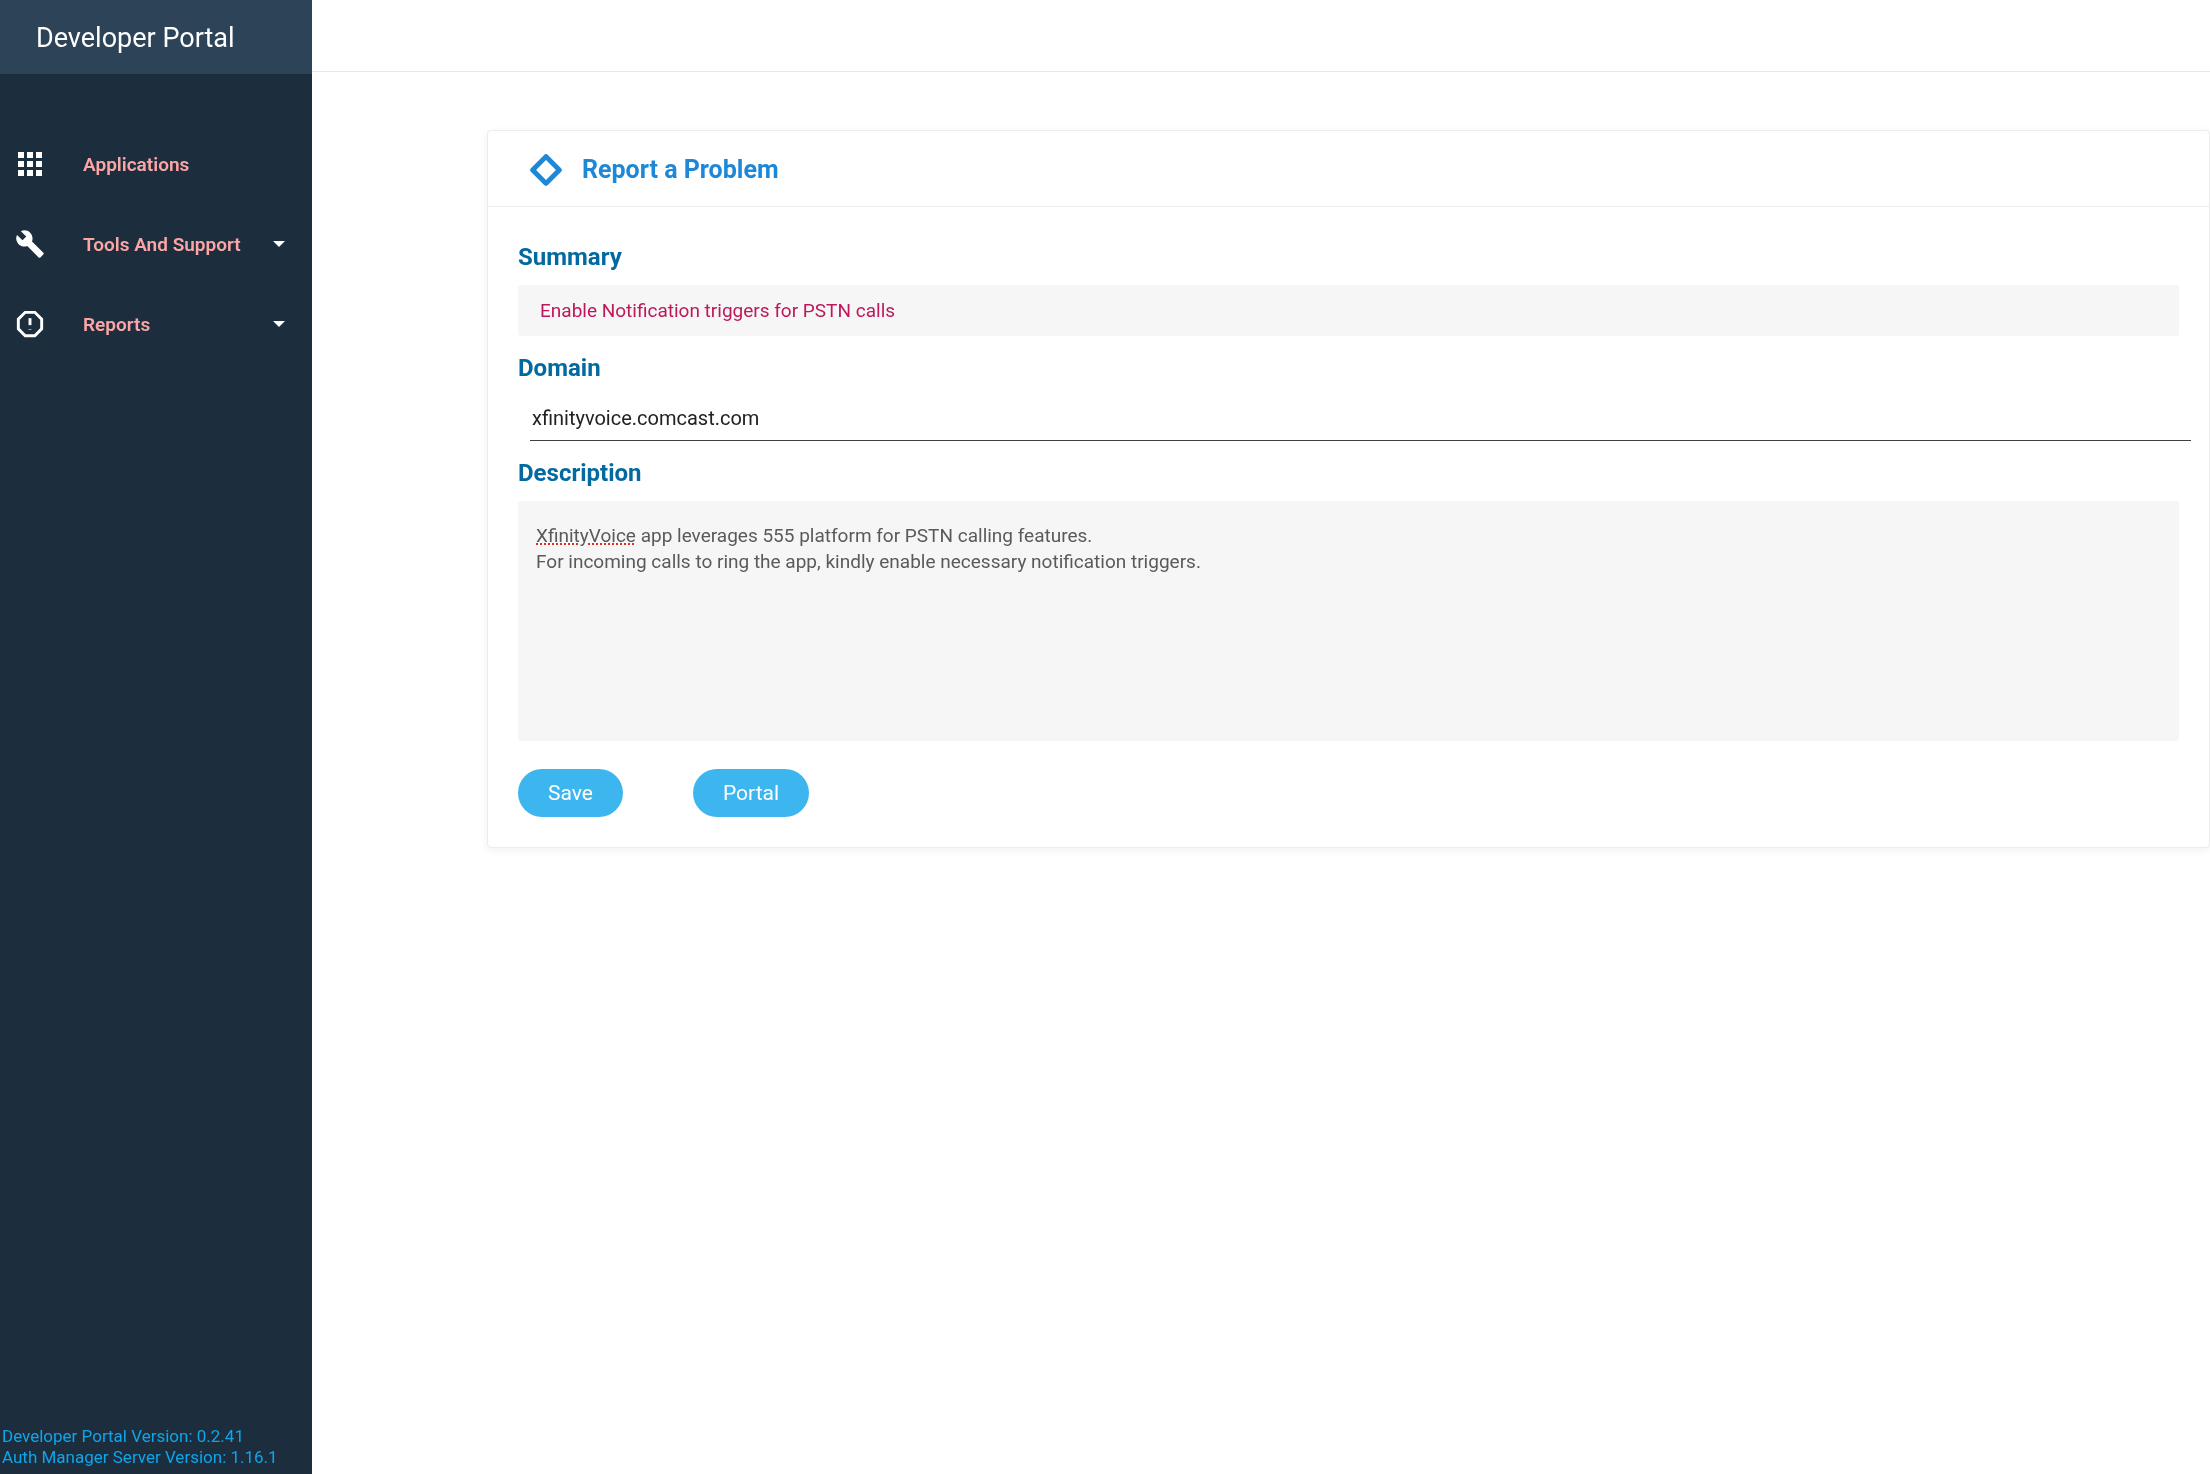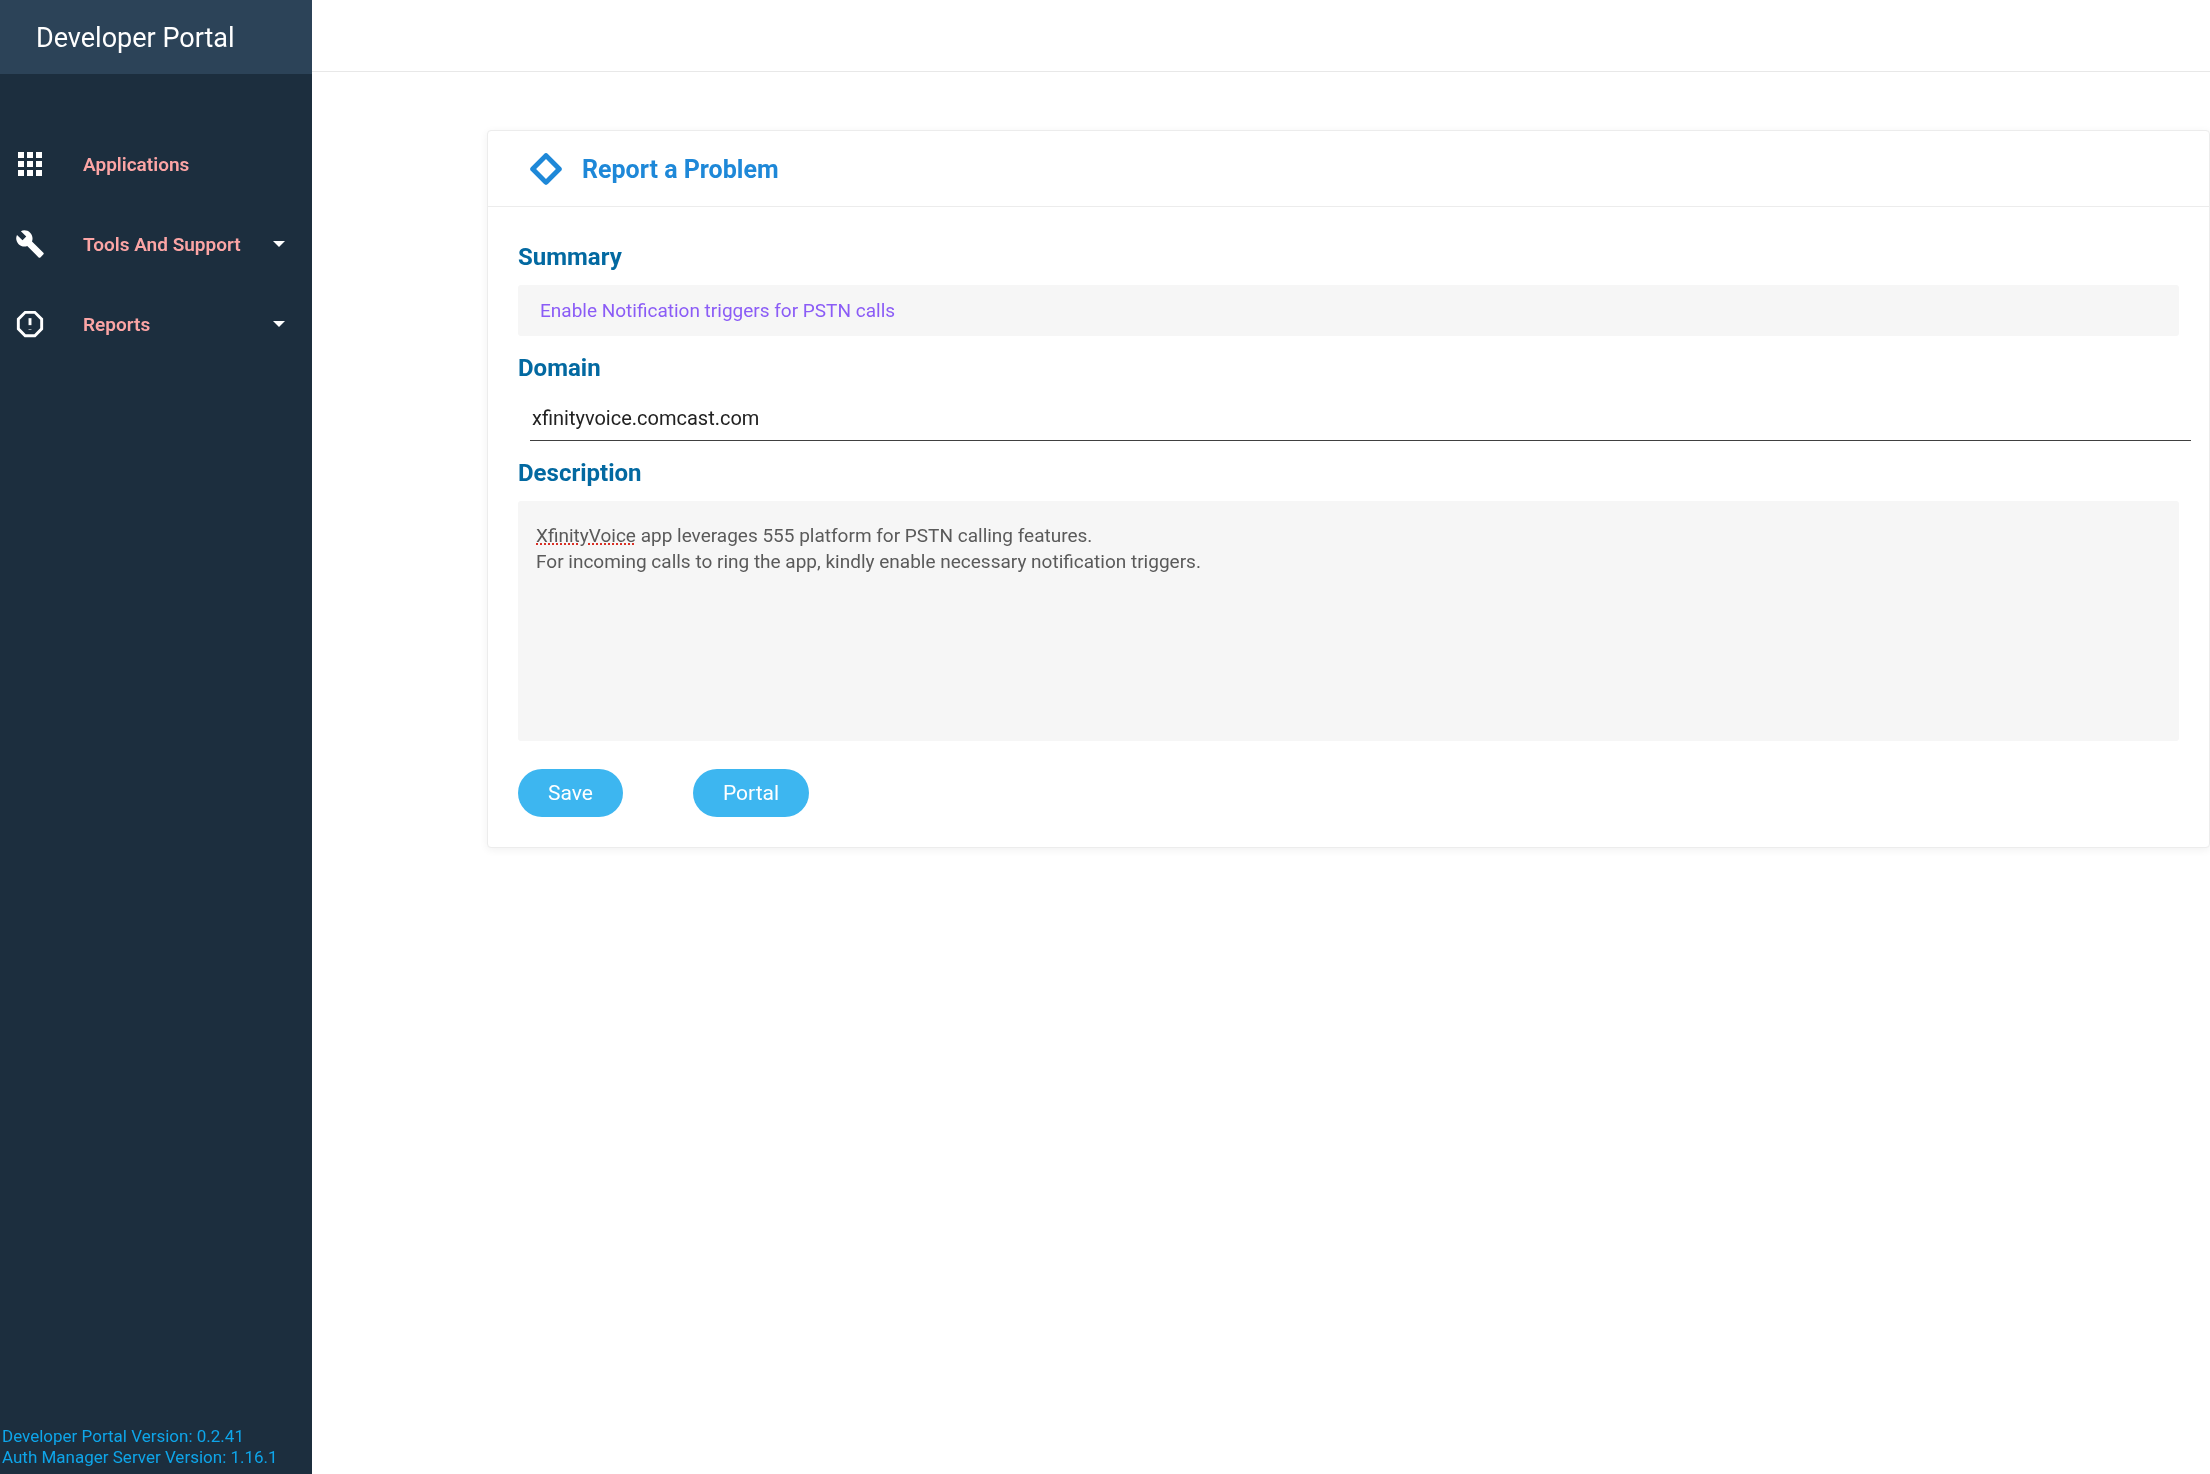--- a/index.html
+++ b/index.html
@@ -88,21 +88,21 @@
       padding: 58px 0 0 175px;
     }
     .card {
       background: #ffffff;
       border-radius: 4px;
       box-shadow: 0 2px 8px rgba(0,0,0,0.06);
       border: 1px solid #ececec;
     }
     .card-header {
       display: flex;
-      align-items: flex-start;
+      align-items: center;
       padding: 24px 30px 22px 44px;
       border-bottom: 1px solid #ececec;
     }
     .diamond-icon {
       width: 28px;
       height: 28px;
       transform: rotate(45deg);
       display: flex;
       align-items: center;
       justify-content: center;
@@ -132,21 +132,21 @@
       margin-bottom: 14px;
       display: block;
     }
     .form-input-gray {
       width: 100%;
       padding: 14px 22px;
       background: #f6f6f6;
       border: none;
       border-radius: 3px;
       font-size: 19px;
-      color: #8b5cf6;
+      color: #be185d;
       font-family: inherit;
     }
     .form-input-underline {
       width: 100%;
       padding: 10px 2px;
       background: transparent;
       border: none;
       border-bottom: 1px solid #404040;
       font-size: 20px;
       color: #222222;

